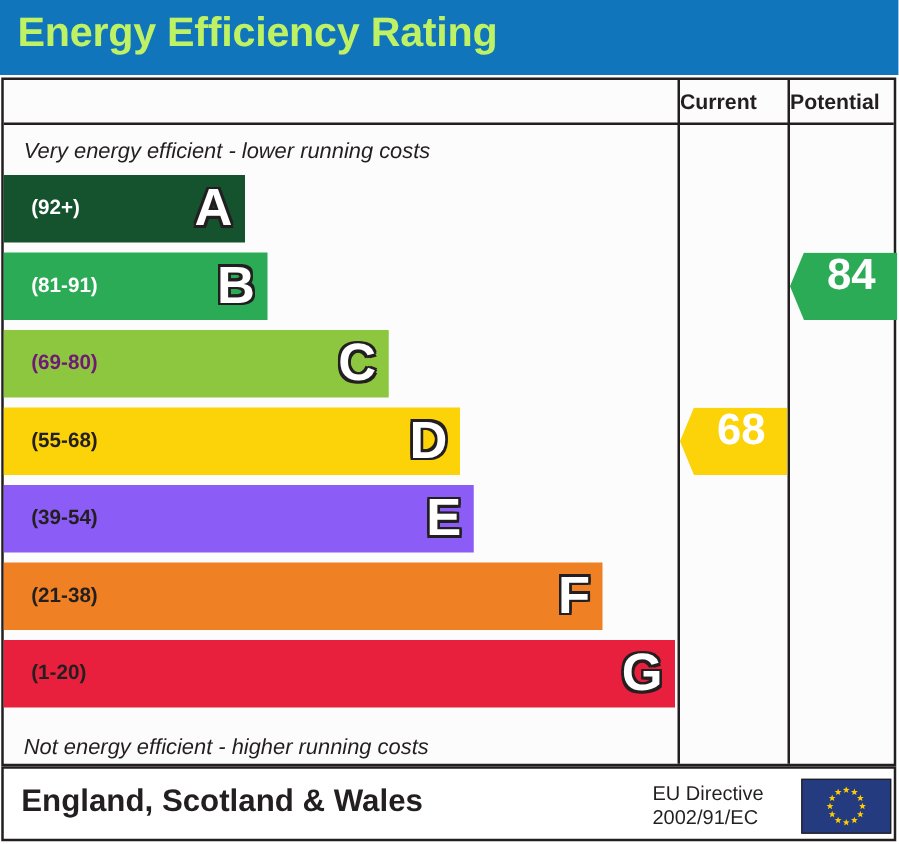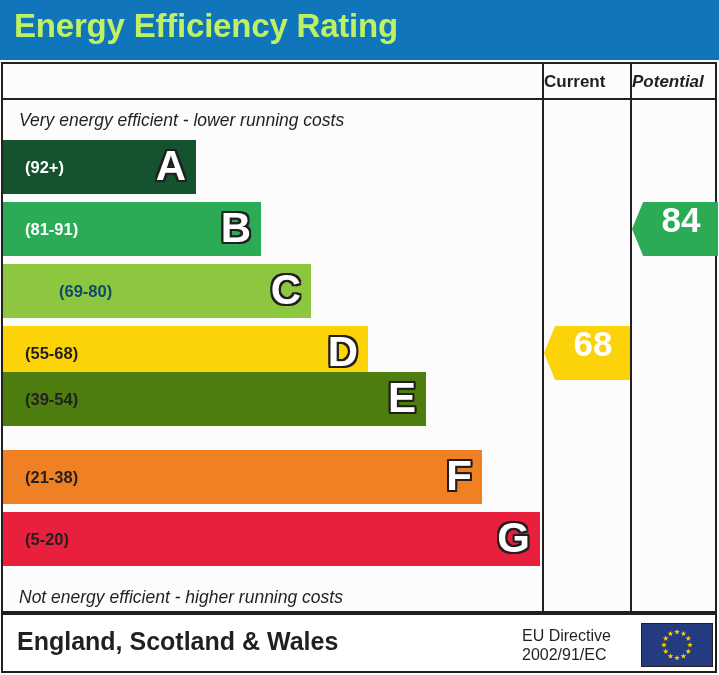--- a/index.html
+++ b/index.html
@@ -76,21 +76,21 @@
 
   .col-label {
     position: absolute;
     top: 8px;
     font-size: 17px;
     font-weight: bold;
     color: #231f20;
     text-align: left;
   }
   .col-label.current  { left: 541px; width: 86px; }
-  .col-label.potential{ left: 629px; width: 86px; font-style: italic; }
+  .col-label.potential{ left: 629px; width: 86px; }
 
   
   .caption {
     position: absolute;
     left: 16px;
     font-style: italic;
     font-size: 17.5px;
     color: #231f20;
     white-space: nowrap;
   }
@@ -213,42 +213,42 @@
     <div class="col-label potential">Potential</div>
 
     <div class="caption bottom">Not energy efficient - higher running costs</div>
     <div class="caption top">Very energy efficient - lower running costs</div>
 
     <div class="bars" id="bars-container">
         <div class="bar" style="top: 0px; width: 193px; background: #14532d;">
           <div class="bar-range" style="color: rgb(255, 255, 255);">(92+)</div>
           <div class="bar-letter">A</div>
         </div>
-        <div class="bar" style="top: 62px; width: 258px; background: rgb(44, 171, 86);">
+        <div class="bar" style="top: 62px; width: 211px; background: rgb(44, 171, 86);">
           <div class="bar-range" style="color: rgb(255, 255, 255);">(81-91)</div>
           <div class="bar-letter">B</div>
         </div>
         <div class="bar" style="top: 124px; width: 308px; background: rgb(141, 198, 63);">
-          <div class="bar-range" style="color: #0c4a6e; margin-left: 34px;">(69-80)</div>
+          <div class="bar-range" style="color: #701a75;">(69-80)</div>
           <div class="bar-letter">C</div>
         </div>
         <div class="bar" style="top: 186px; width: 365px; background: rgb(252, 210, 9);">
           <div class="bar-range" style="color: rgb(35, 31, 32);">(55-68)</div>
           <div class="bar-letter">D</div>
         </div>
-        <div class="bar" style="top: 232px; width: 423px; background: #4d7c0f;">
+        <div class="bar" style="top: 248px; width: 376px; background: #8b5cf6;">
           <div class="bar-range" style="color: rgb(35, 31, 32);">(39-54)</div>
           <div class="bar-letter">E</div>
         </div>
         <div class="bar" style="top: 310px; width: 479px; background: rgb(239, 128, 35);">
           <div class="bar-range" style="color: rgb(35, 31, 32);">(21-38)</div>
           <div class="bar-letter">F</div>
         </div>
         <div class="bar" style="top: 372px; width: 537px; background: rgb(233, 32, 61);">
-          <div class="bar-range" style="color: rgb(35, 31, 32);">(5-20)</div>
+          <div class="bar-range" style="color: rgb(35, 31, 32);">(1-20)</div>
           <div class="bar-letter">G</div>
         </div>
       </div>
 
     <div id="markers-container">
         <div class="marker" style="left: 541px; width: 86px; top: 262px; background: rgb(252, 210, 9);">
           <span>68</span>
         </div>
         <div class="marker" style="left: 629px; width: 86px; top: 138px; background: rgb(44, 171, 86);">
           <span>84</span>

